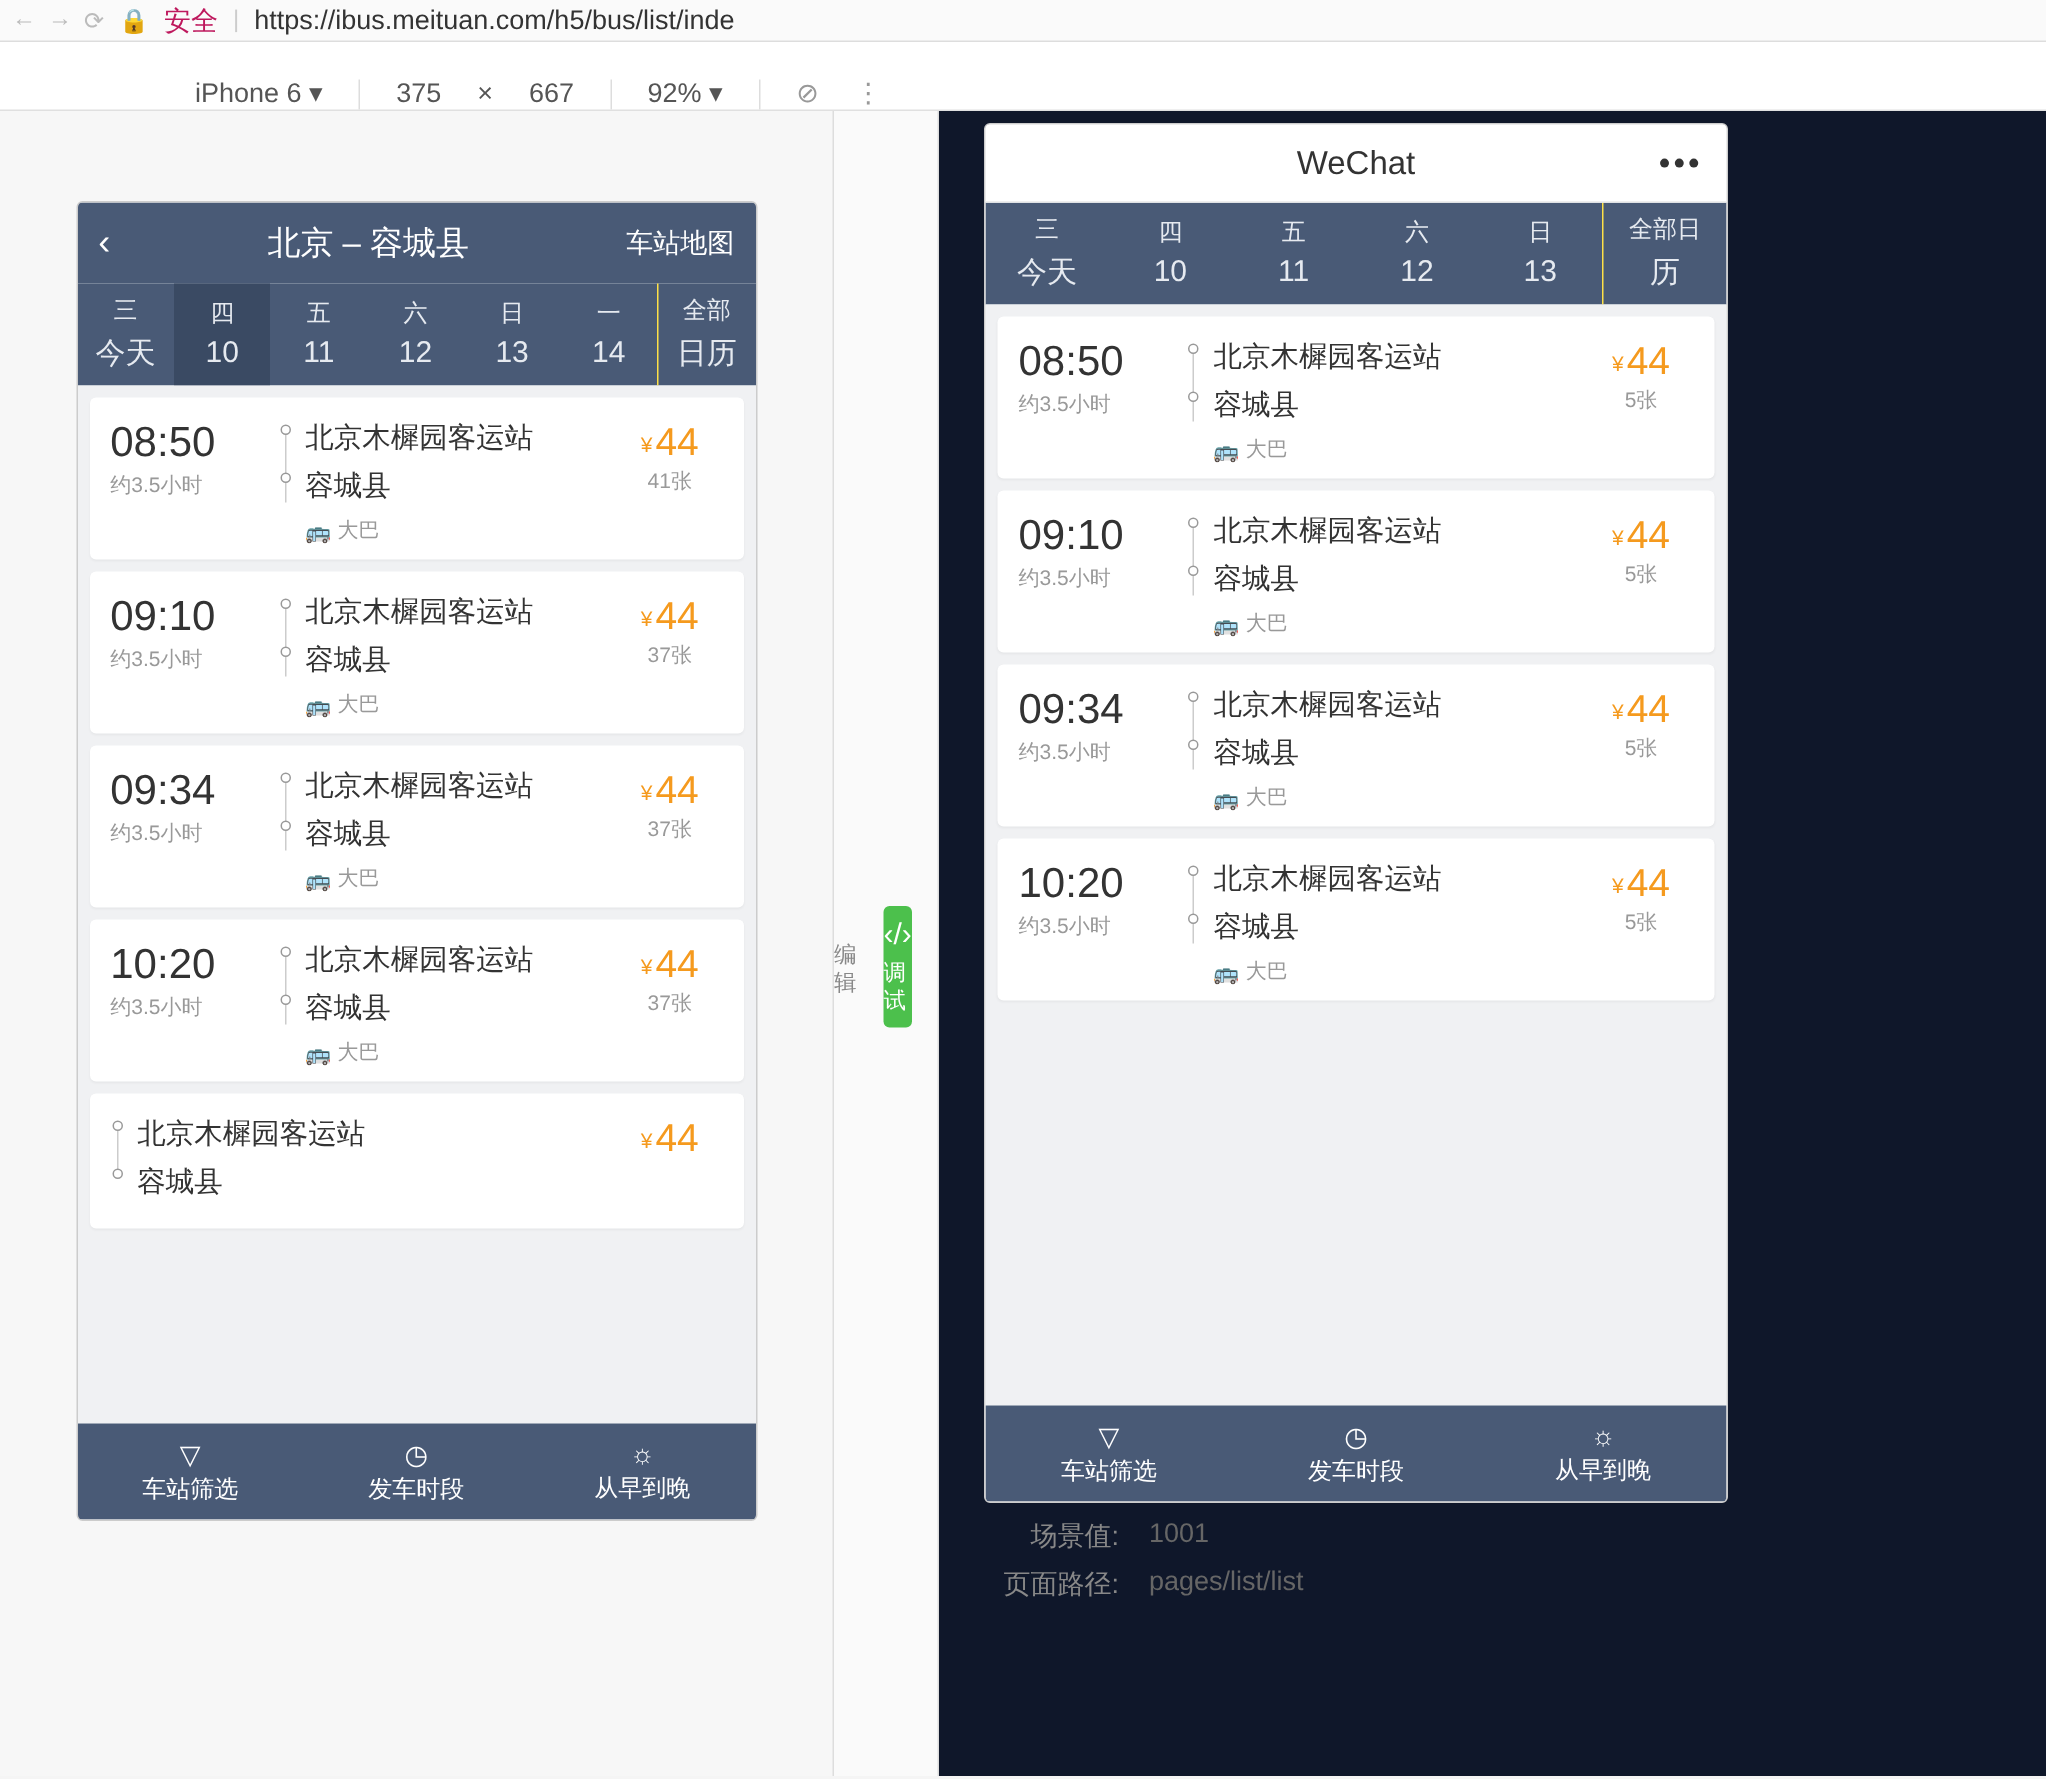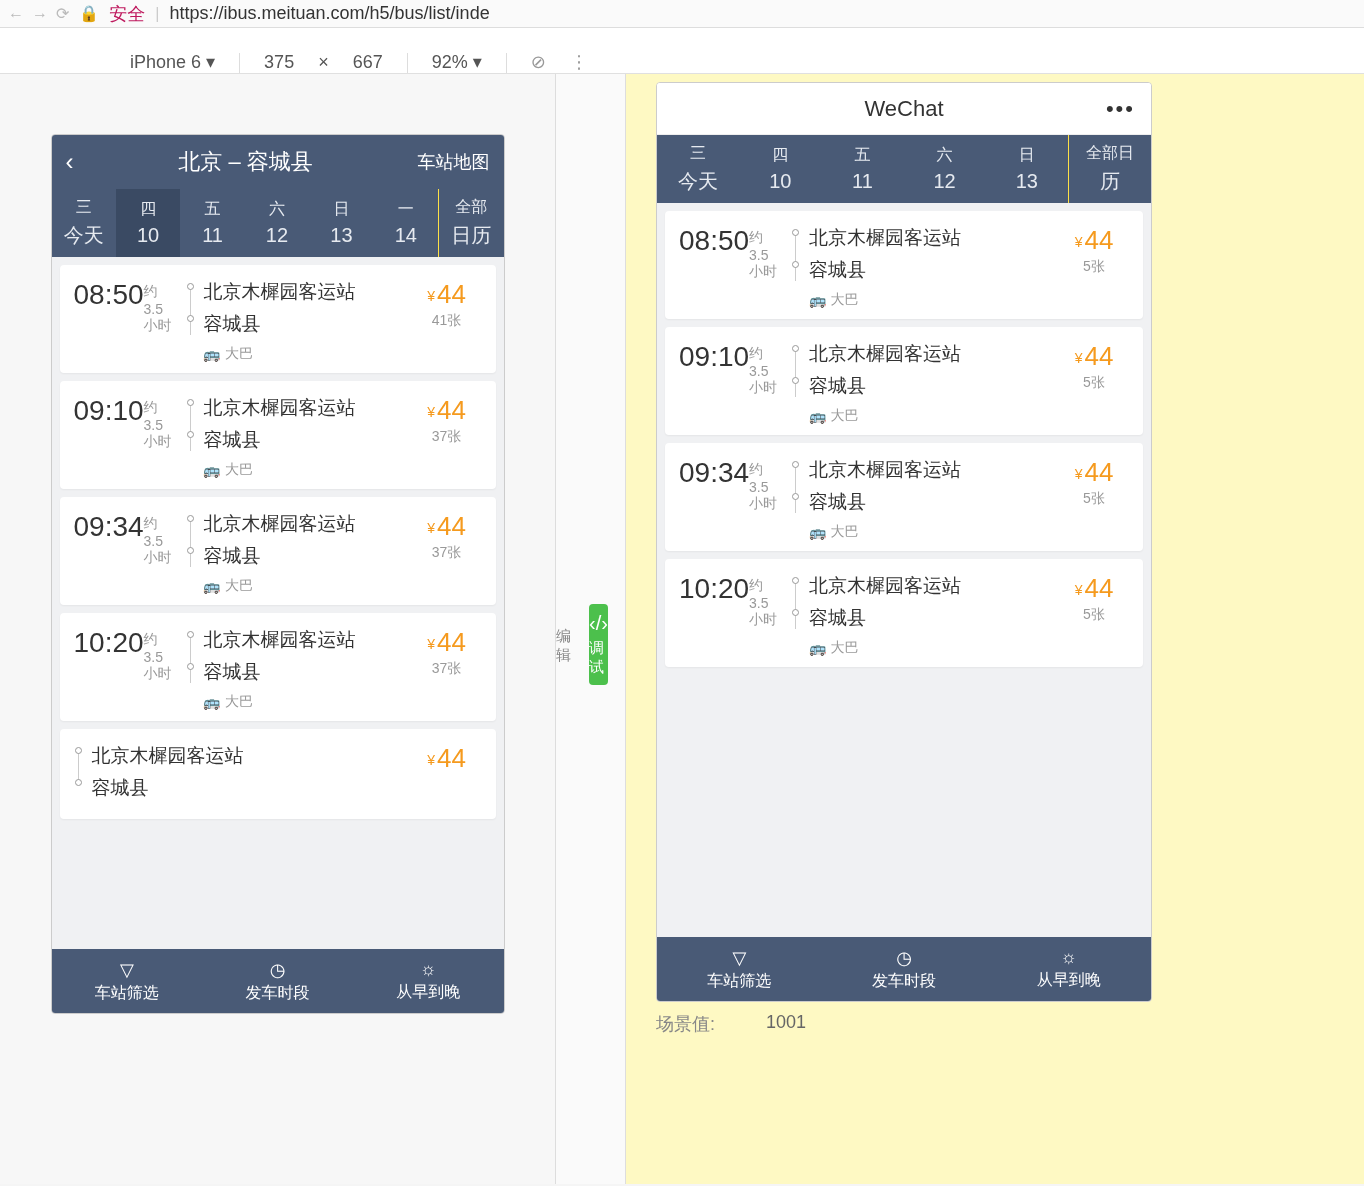--- a/index.html
+++ b/index.html
@@ -14,21 +14,21 @@
 
 
 .dev-bar { height: 46px; background: #fff; border-bottom: 1px solid #e0e0e0; display: flex; align-items: flex-end; padding: 0 16px; gap: 24px; color: #555; font-size: 18px; }
 .sep { width: 1px; height: 20px; background: #ddd; }
 .dev-spacer { width: 90px; }
 
 
 .cols { display: flex; height: 1110px; }
 .left-col { width: 556px; border-right: 1px solid #ddd; display: flex; flex-direction: column; background: #f7f7f7; padding-top: 60px; }
 .mid-col { width: 70px; border-right: 1px solid #ddd; display: flex; flex-direction: row; align-items: center; padding-top: 30px; gap: 18px; background: #fafafa; }
-.right-col { flex: 1; display: flex; flex-direction: column; background: #fef9c3; padding-top: 8px; }
+.right-col { flex: 1; display: flex; flex-direction: column; background: #0f172a; padding-top: 8px; }
 
 
 .mid-item { width: 60px; display: flex; flex-direction: column; align-items: center; gap: 4px; color: #888; font-size: 15px; padding: 8px 0; cursor: pointer; }
 .mid-item.active { background: #4cc04c; color: #fff; border-radius: 4px; }
 .mid-sep { width: 40px; height: 1px; background: #e0e0e0; }
 .mid-icon { font-size: 20px; color: inherit; }
 
 
 .phone { width: 454px; margin: 0 auto; background: #fff; border: 1px solid #ccc; border-radius: 4px; overflow: hidden; display: flex; flex-direction: column; height: 880px; }
 .phone-right { width: 496px; margin: 0 auto 0 30px; background: #fff; border: 1px solid #ccc; border-radius: 4px; overflow: hidden; display: flex; flex-direction: column; height: 920px; }
@@ -43,21 +43,21 @@
 
 .date-row { background: #495a76; color: #e6eaf0; display: flex; height: 68px; }
 .date-cell { flex: 1; display: flex; flex-direction: column; align-items: center; justify-content: center; font-size: 16px; gap: 4px; cursor: pointer; }
 .date-cell.sel { background: #3a4a63; }
 .date-cell .dw { font-size: 16px; }
 .date-cell .dn { font-size: 20px; }
 .date-cell.all { border-left: 1px solid #fde047; }
 
 .list { flex: 1; overflow: hidden; background: #f0f1f3; }
 .card { background: #fff; margin: 8px; border-radius: 4px; padding: 14px 14px 10px 14px; display: flex; gap: 12px; cursor: pointer; box-shadow: 0 1px 2px rgba(0,0,0,.05); }
-.c-time { display: flex; flex-direction: row; align-items: flex-start; width: 100px; }
+.c-time { display: flex; flex-direction: column; align-items: flex-start; width: 100px; }
 .c-time .t { font-size: 28px; color: #333; }
 .c-time .dur { font-size: 14px; color: #999; margin-top: 4px; }
 .c-route { flex: 1; display: flex; flex-direction: column; gap: 6px; position: relative; padding-left: 18px; }
 .c-route::before { content: ""; position: absolute; left: 4px; top: 8px; bottom: 28px; width: 1px; background: #ccc; }
 .dot { position: absolute; left: 1px; width: 7px; height: 7px; border: 1px solid #999; border-radius: 50%; background: #fff; }
 .dot.top { top: 4px; }
 .dot.bot { top: 36px; }
 .c-route .st { font-size: 19px; color: #333; }
 .c-route .bus { font-size: 14px; color: #999; margin-top: 2px; display: flex; align-items: center; gap: 4px; }
 .c-price { display: flex; flex-direction: column; align-items: center; justify-content: flex-start; width: 70px; }
@@ -65,21 +65,21 @@
 .c-price .p .y { font-size: 14px; vertical-align: 2px; margin-right: 2px; }
 .c-price .seats { font-size: 14px; color: #999; margin-top: 2px; }
 
 .bottombar { background: #495a76; color: #fff; height: 64px; display: flex; }
 .bb-item { flex: 1; display: flex; flex-direction: column; align-items: center; justify-content: center; gap: 2px; font-size: 16px; cursor: pointer; }
 .bb-icon { font-size: 18px; }
 
 
 .rfoot { margin: 10px 30px 0 30px; color: #666; font-size: 18px; display: flex; flex-direction: column; gap: 8px; }
 .rfoot .row { display: flex; gap: 20px; }
-.rfoot .lab { color: #888; width: 90px; }
+.rfoot .lab { color: #888; width: 90px; text-align: right; }
 
 </style>
 </head>
 <body>
 
 <div class="browser-bar">
   <div class="nav-arrows">
     <span>←</span>
     <span>→</span>
     <span>⟳</span>
@@ -394,15 +394,19 @@
             <span class="bb-icon">☼</span>
             <span>从早到晚</span>
           </div>
         </div>
     </div>
     <div class="rfoot">
       <div class="row">
         <span class="lab">场景值:</span>
         <span>1001</span>
       </div>
+      <div class="row">
+        <span class="lab">页面路径:</span>
+        <span>pages/list/list</span>
+      </div>
     </div>
   </div>
 </div>
 
 </body></html>

